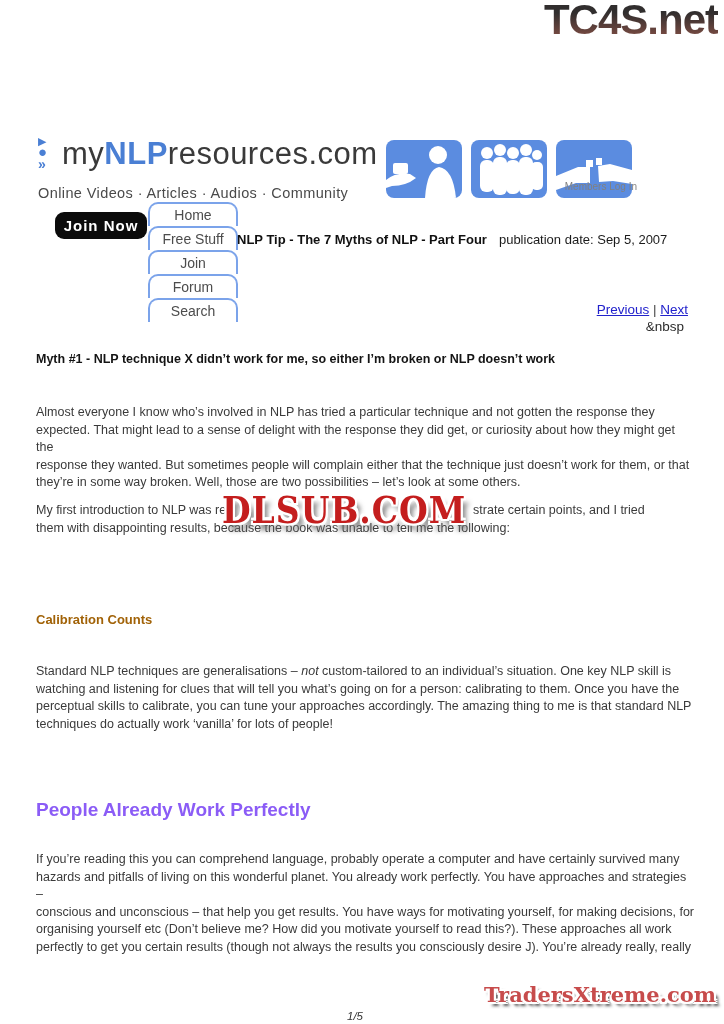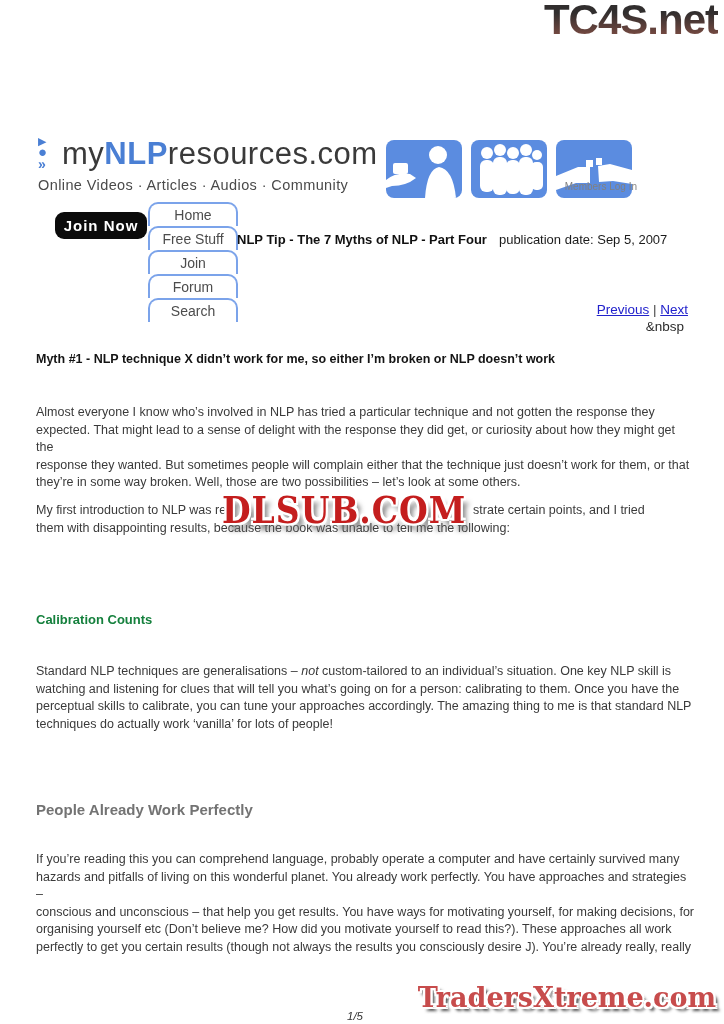--- a/index.html
+++ b/index.html
@@ -24,39 +24,39 @@
     transform:scaleY(1.15); transform-origin:top left;
     text-shadow:
       -2px -2px 0 #fff, 2px -2px 0 #fff, -2px 2px 0 #fff, 2px 2px 0 #fff,
       0 -2px 0 #fff, 0 2px 0 #fff, -2px 0 0 #fff, 2px 0 0 #fff,
       5px 6px 5px rgba(110,110,110,0.85);
     z-index:5;
   }
   .wm-traders {
     position:absolute; top:982px; right:8px;
     font-family:"DejaVu Serif", serif; font-weight:bold;
-    font-size:27px; letter-spacing:0px; color:#c74c4c;
+    font-size:21px; letter-spacing:0px; color:#c74c4c;
     text-shadow:
       -2px -2px 0 #fff, 2px -2px 0 #fff, -2px 2px 0 #fff, 2px 2px 0 #fff,
       0 -2px 0 #fff, 0 2px 0 #fff, -2px 0 0 #fff, 2px 0 0 #fff,
       4px 4px 3px rgba(60,60,60,0.9);
     z-index:5;
   }
 
   
   .logo-block { position:absolute; top:136px; left:38px; }
   .logo-row { display:flex; align-items:center; }
   .logo-icon { display:flex; flex-direction:column; align-items:flex-start; margin-right:4px; width:20px; }
   .logo-icon span { color:#4a7fd4; line-height:0.85; }
   .li-play { font-size:11px; }
   .li-dot  { font-size:15px; }
   .li-ff   { font-size:14px; font-weight:bold; letter-spacing:-3px; }
   .wordmark { font-size:31px; letter-spacing:0.5px; color:#3a3a3a; }
   .wordmark .nlp { color:#4a7fd4; font-weight:bold; }
-  .tagline { margin-top:5px; font-size:14.5px; letter-spacing:0.4px; color:#4a4a4a; }
+  .tagline { margin-top:13px; font-size:14.5px; letter-spacing:0.4px; color:#4a4a4a; }
 
   
   .tiles { position:absolute; top:140px; left:386px; display:flex; gap:9px; }
   .tile { width:76px; height:58px; background:#5b8ce0; border-radius:8px; overflow:hidden; }
   .tile svg { display:block; width:100%; height:100%; }
   .members { position:absolute; top:181px; left:386px; width:251px; text-align:right; font-size:10px; color:#808080; }
 
   
   .join-now {
     position:absolute; top:212px; left:55px; width:92px; height:27px;
@@ -84,24 +84,24 @@
   .pager .nbsp { color:#2b2b2b; margin-right:4px; }
 
   
   .art { position:absolute; left:36px; width:658px; font-size:12.5px; line-height:17.5px; color:#3a3a3a; }
   .h-myth { top:351px; font-weight:bold; color:#141414; }
   .p1 { top:404px; white-space:pre-line; }
   .p2 { top:502px; }
   .p2 .l1 { white-space:nowrap; display:block; }
   .p2 .gap { display:inline-block; width:240px; height:1px; }
   .p2 .l2 { display:block; }
-  .h-calib { top:611px; font-weight:bold; font-size:13px; color:#15803d; }
+  .h-calib { top:611px; font-weight:bold; font-size:13px; color:#a16207; }
   .p3 { top:663px; white-space:pre-line; }
   .p3 .it { font-style:italic; }
-  .h-people { top:801px; font-weight:bold; font-size:15px; color:#737373; }
+  .h-people { top:801px; font-weight:bold; font-size:19px; color:#8b5cf6; }
   .p4 { top:851px; white-space:pre-line; }
 
   
   .pageno { position:absolute; top:994px; left:347px; font-size:11.5px; font-style:italic; color:#333;margin-top:16px; }
 </style>
 </head>
 <body>
 
 <div class="page">
 

